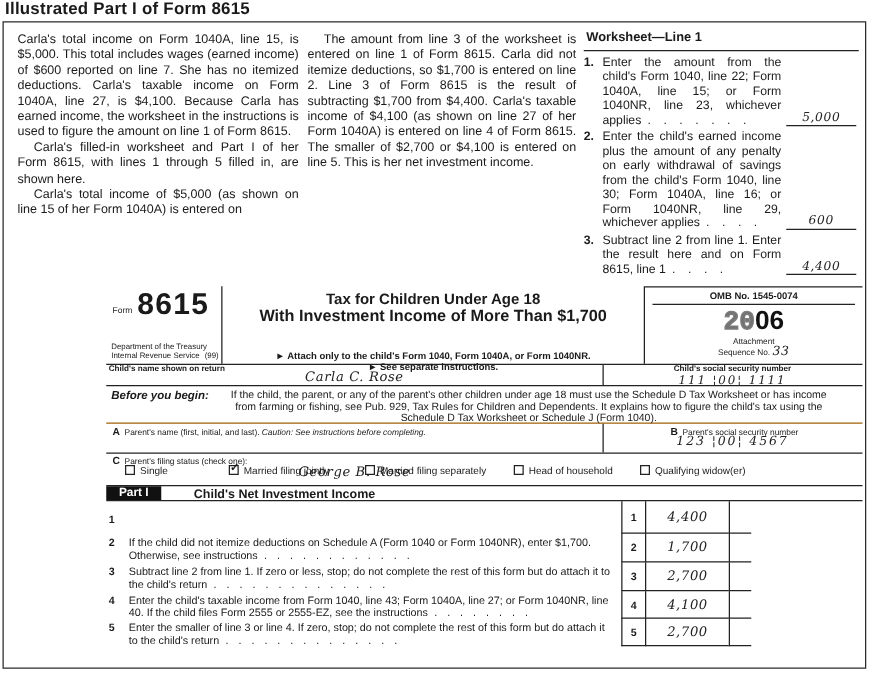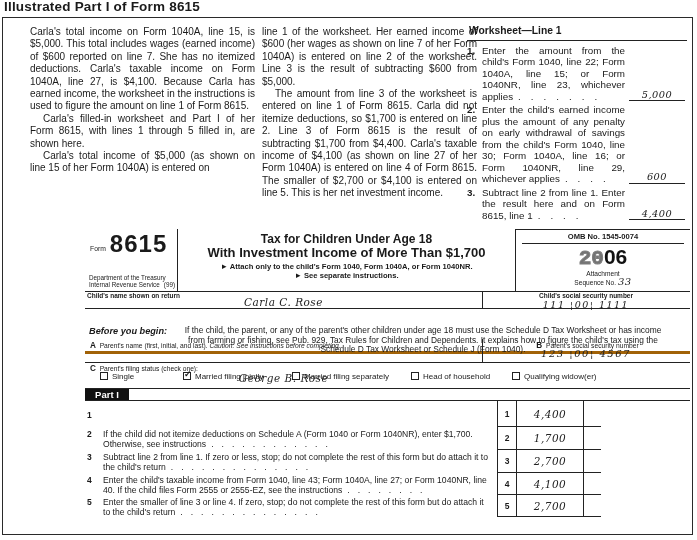--- a/index.html
+++ b/index.html
@@ -10,21 +10,21 @@
   }
   .page-title {
     position:absolute; left:4px; top:-1px; margin:0;
     font-size:13.5px; font-weight:bold; letter-spacing:0.2px;
   }
   .outer {
     position:absolute; left:2px; top:17px; width:691px; height:518px;
     border:1px solid #2a2a2a;
   }
   
-  .col { position:absolute; font-size:10px; line-height:12.4px; text-align:justify;margin-left:16px; }
+  .col { position:absolute; font-size:10px; line-height:12.4px; text-align:justify; }
   .col p { margin:0; }
   .col p.indent { text-indent:13px; }
   .col1 { left:11px; top:8px;  width:225px; }
   .col2 { left:243px; top:8px; width:215px; }
   
   .ws { position:absolute; left:464px; top:6px; width:220px; font-size:9.8px; line-height:11.5px; }
   .ws-title { font-weight:bold; font-size:10.3px; border-bottom:1.4px solid #222; padding:1px 0 3px 2px; margin-bottom:4px; }
   .ws-item { position:relative; padding-left:15px; margin-bottom:2px; }
   .ws-num { position:absolute; left:0; top:0; font-weight:bold; }
   .ws-text { margin-right:62px; text-align:justify; }
@@ -36,38 +36,38 @@
   .f-head { position:absolute; left:0; top:0; width:605px; height:63px; border-bottom:1.4px solid #222; }
   .f-cell1 { position:absolute; left:0; top:0; width:93px; height:100%; border-right:1px solid #222; }
   .f-c1top { display:flex; align-items:flex-end; gap:4px; padding:3px 0 0 5px; }
   .f-form { font-size:6.8px; padding-bottom:4px; }
   .f-number { font-size:24px; font-weight:bold; letter-spacing:1px; line-height:24px; }
   .f-agency { position:absolute; bottom:3px; left:4px; width:86px; font-size:6.3px; line-height:7.2px; }
   .f-agency-l2 { display:flex; justify-content:space-between; }
   .f-cell2 { position:absolute; left:93px; top:0; width:338px; height:100%; border-right:1px solid #222; text-align:center; }
   .f-title1 { font-size:12px; font-weight:bold; margin-top:4px; line-height:13px; }
   .f-title2 { font-size:13px; font-weight:bold; line-height:14px; }
-  .f-attach { font-size:7.6px; font-weight:bold; margin-top:3px; line-height:8.6px; }
+  .f-attach { font-size:7.6px; font-weight:bold; margin-top:21px; line-height:8.6px; }
   .f-see { font-size:7.6px; font-weight:bold; line-height:8.6px; }
   .f-cell3 { position:absolute; left:431px; top:0; width:174px; height:100%; border-top:1px solid #222; }
   .f-omb { text-align:center; font-size:7.6px; font-weight:bold; border-bottom:1px solid #222; margin:0 6px; padding:2px 0 2px 0; }
   .f-year { text-align:center; font-size:21px; font-weight:bold; line-height:23px; margin-top:1px; }
   .y-out { color:#737373;font-family:Liberation Mono, monospace; -webkit-text-stroke:1px #7d7d7d; }
   .y-bold { color:#111; }
   .f-attachseq { text-align:center; font-size:6.6px; line-height:7.6px; }
   .seq-no { font-size:10px; }
   
   .f-namerow { position:absolute; left:0; top:63px; width:605px; height:17px; border-bottom:1px solid #222; }
   .vsep { position:absolute; top:0; height:100%; border-left:1px solid #222; }
   .f-name-label { position:absolute; left:2px; top:0px; font-size:6.5px; font-weight:bold; }
   .f-name-value { position:absolute; left:0; top:4px; width:397px; text-align:center; font-size:10.5px; }
   .f-ssn-label { position:absolute; left:397px; top:0px; width:208px; text-align:center; font-size:6.5px; font-weight:bold; }
   .f-ssn-value { position:absolute; left:397px; top:7px; width:208px; text-align:center; font-size:9.5px; letter-spacing:1.5px; }
   
-  .f-begin { position:absolute; left:0; top:95px; width:605px; height:30px; border-bottom:3px solid #a16207; }
+  .f-begin { position:absolute; left:0; top:80px; width:605px; height:30px; border-bottom:1px solid #a16207; }
   .f-begin-label { position:absolute; left:4px; top:2px; font-size:9.2px; font-weight:bold; font-style:italic; }
   .f-begin-text { position:absolute; left:98px; top:2px; width:480px; font-size:8.4px; line-height:9.7px; text-align:center; }
   
   .f-rowab { position:absolute; left:0; top:110px; width:605px; height:24px; border-bottom:1px solid #222; }
   .ab-letter { font-weight:bold; font-size:8.2px; }
   .a-label { position:absolute; left:5px; top:2px; font-size:6.7px; }
   .a-caution { font-style:italic; }
   .a-value { position:absolute; left:0; top:9px; width:397px; text-align:center; font-size:10.5px;margin-top:24px; }
   .b-label { position:absolute; left:400px; top:2px; width:205px; font-size:6.7px; text-align:center; }
   .b-value { position:absolute; left:397px; top:9px; width:208px; text-align:center; font-size:10px; letter-spacing:1.5px; }
@@ -104,21 +104,20 @@
 
   <div class="outer">
 
     <div class="col col1">
       <p>Carla's total income on Form 1040A, line 15, is $5,000. This total includes wages (earned income) of $600 reported on line 7. She has no itemized deductions. Carla's taxable income on Form 1040A, line 27, is $4,100. Because Carla has earned income, the worksheet in the instructions is used to figure the amount on line 1 of Form 8615.</p>
       <p class="indent">Carla's filled-in worksheet and Part I of her Form 8615, with lines 1 through 5 filled in, are shown here.</p>
       <p class="indent">Carla's total income of $5,000 (as shown on line 15 of her Form 1040A) is entered on</p>
     </div>
 
     <div class="col col2">
-      <p>line 1 of the worksheet. Her earned income of $600 (her wages as shown on line 7 of her Form 1040A) is entered on line 2 of the worksheet. Line 3 is the result of subtracting $600 from $5,000.</p>
       <p class="indent">The amount from line 3 of the worksheet is entered on line 1 of Form 8615. Carla did not itemize deductions, so $1,700 is entered on line 2. Line 3 of Form 8615 is the result of subtracting $1,700 from $4,400. Carla's taxable income of $4,100 (as shown on line 27 of her Form 1040A) is entered on line 4 of Form 8615. The smaller of $2,700 or $4,100 is entered on line 5. This is her net investment income.</p>
     </div>
 
     <div class="ws">
       <div class="ws-title">Worksheet—Line 1</div>
 
       <div class="ws-item">
         <span class="ws-num">1.</span>
         <div class="ws-text"><span>Enter the amount from the child's Form 1040, line 22; Form 1040A, line 15; or Form 1040NR, line 23, whichever applies</span><span class="wslead">.......</span></div>
         <div class="ws-amt hand">5,000</div>
@@ -216,20 +215,21 @@
         <div class="opt opt3">
           <span class="cbox"><span class="mark"></span></span><span>Head of household</span>
         </div>
         <div class="opt opt4">
           <span class="cbox"><span class="mark"></span></span><span>Qualifying widow(er)</span>
         </div>
       </div>
 
       <div class="f-partbar">
         <div class="part-box">Part I</div>
+        <div class="part-title">Child's Net Investment Income</div>
       </div>
 
       <div class="f-table">
 
         <div class="trow r1">
           <div class="td-text">
             <span class="ln">1</span>
           </div>
           <div class="td-num">1</div>
           <div class="td-amt hand">4,400</div>

